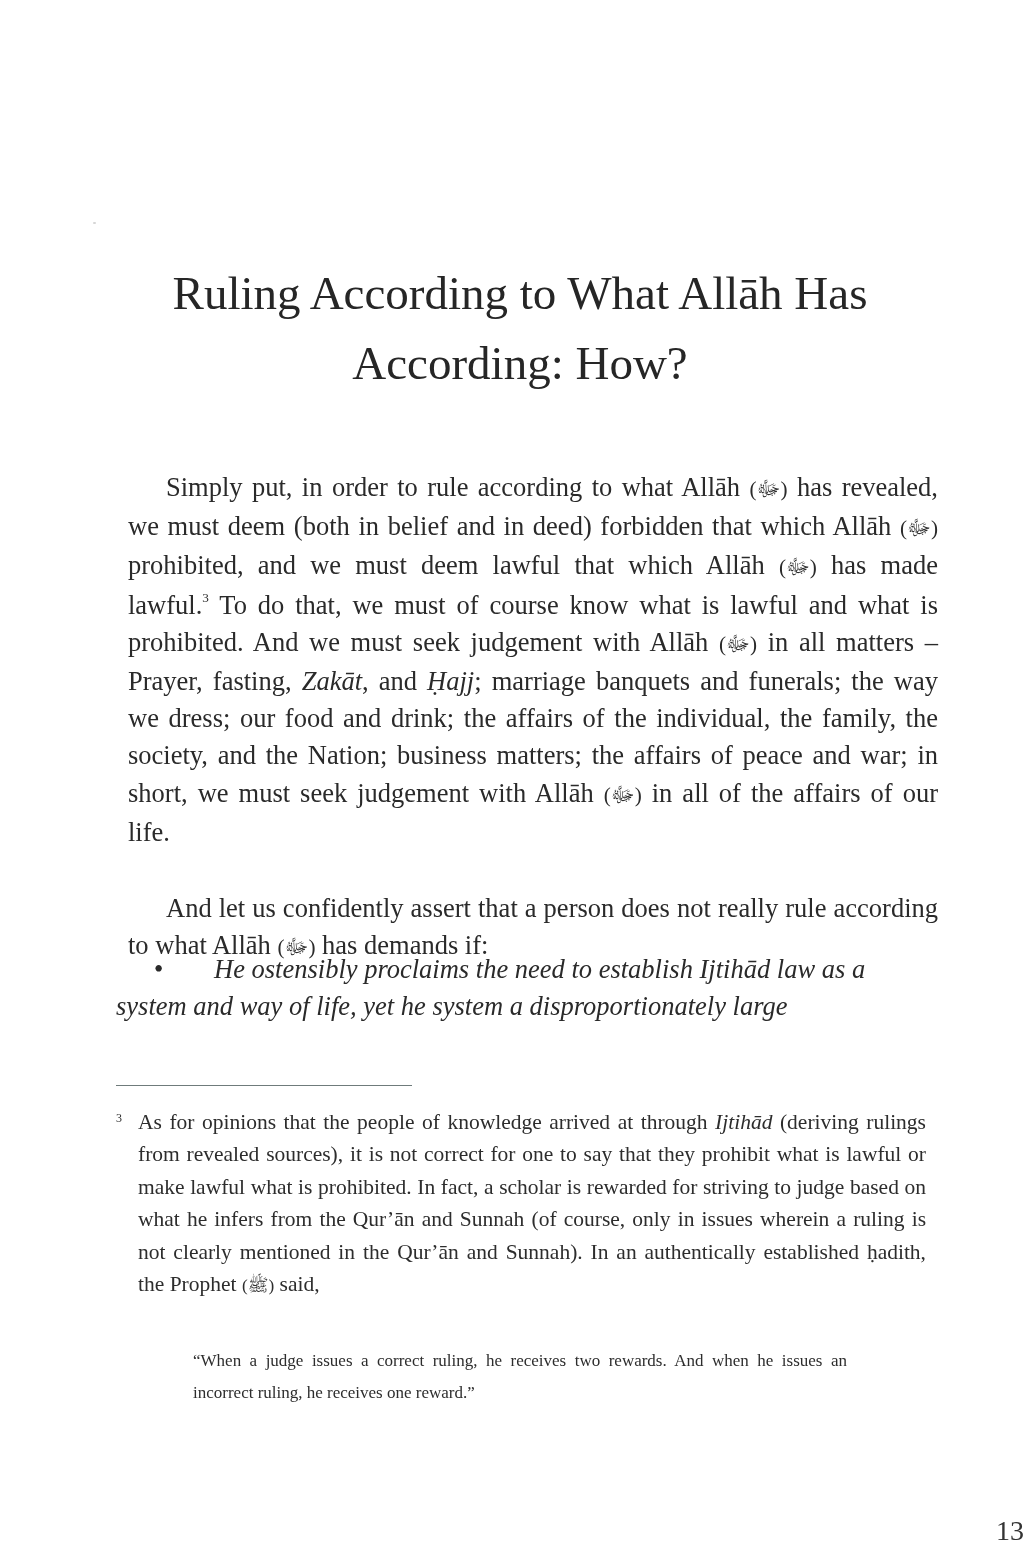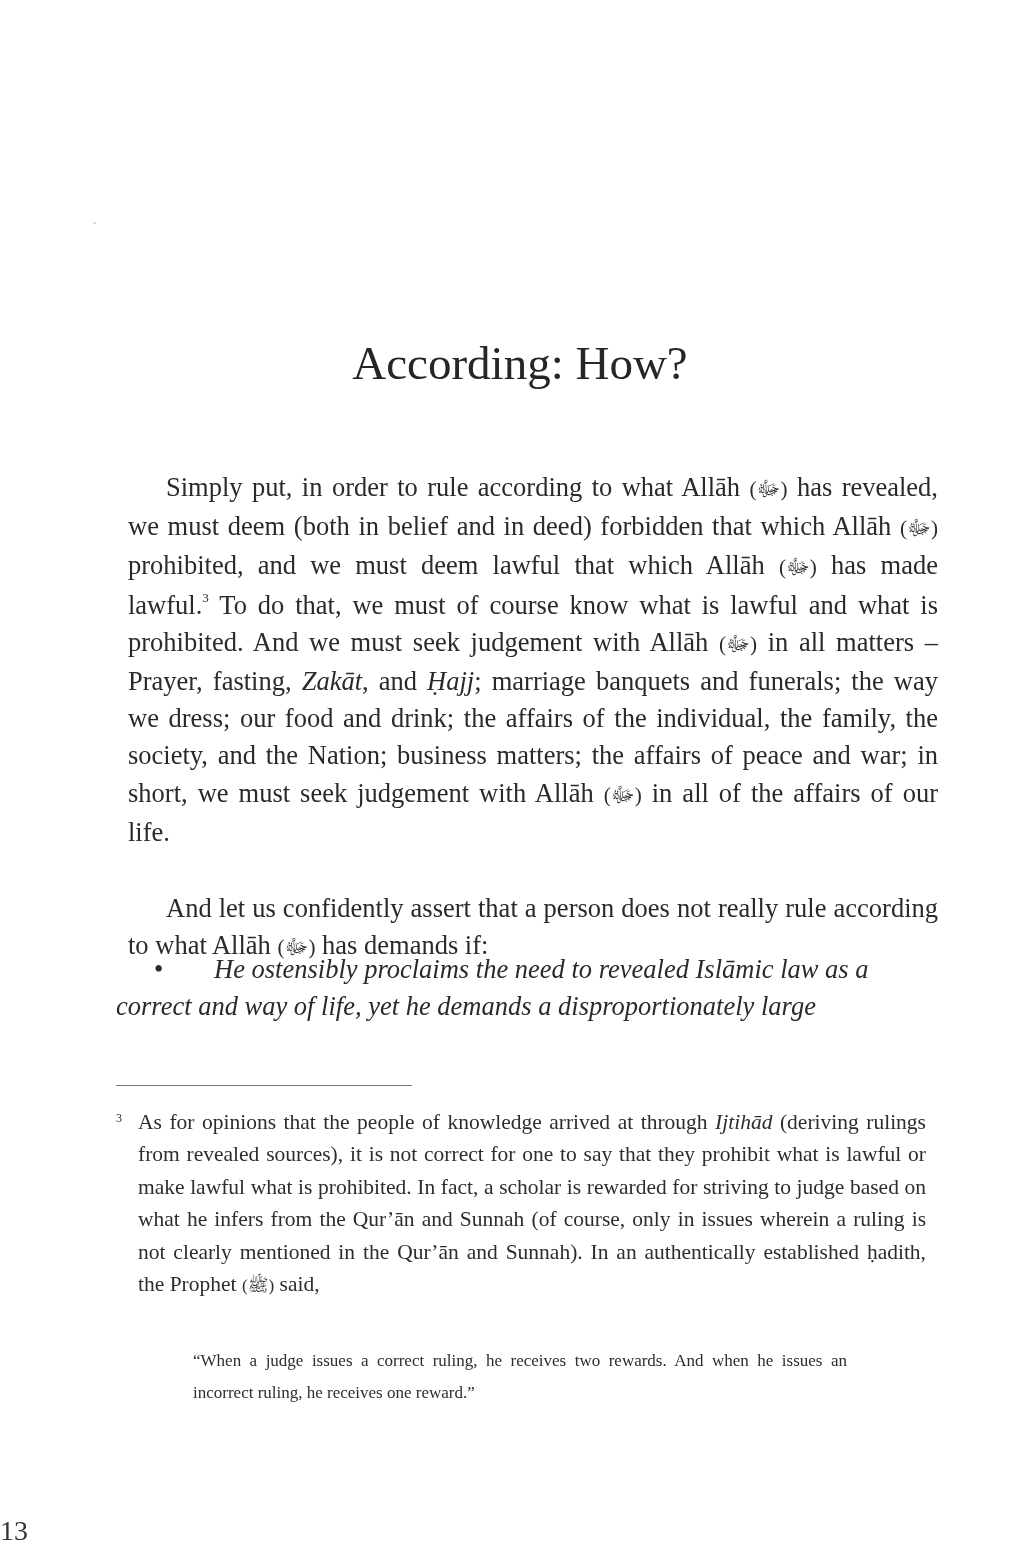--- a/index.html
+++ b/index.html
@@ -117,21 +117,21 @@
       font-size: 17px;
       line-height: 32.4px;
       text-align: justify;
       color: #2d2d2d;
     }
     .page-number {
       position: absolute;
       left: 0;
       width: 1024px;
       top: 1515px;
-      text-align: left;
+      text-align: right;
       font-size: 28px;
       color: #333333;
     }
     .speck {
       position: absolute;
       left: 93px;
       top: 222px;
       width: 3px;
       height: 2px;
       background: #d6d6d6;
@@ -139,33 +139,33 @@
     }
   </style>
 </head>
 <body>
 
 <div class="page">
 
   <div class="speck"></div>
 
   <h1 class="chapter-title">
-    <br>
+    <span>Ruling According to What Allāh Has</span><br>
     <span>According: How?</span>
   </h1>
 
   <p class="body-text para1"><span>Simply put, in order to rule according to what Allāh </span><span class="honorific">(ﷻ)</span><span> has revealed, we must deem (both in belief and in deed) forbidden that which Allāh </span><span class="honorific">(ﷻ)</span><span> prohibited, and we must deem lawful that which Allāh </span><span class="honorific">(ﷻ)</span><span> has made lawful.</span><sup class="fnref">3</sup><span> To do that, we must of course know what is lawful and what is prohibited. And we must seek judgement with Allāh </span><span class="honorific">(ﷻ)</span><span> in all matters – Prayer, fasting, </span><i>Zakāt</i><span>, and </span><i>Ḥajj</i><span>; marriage banquets and funerals; the way we dress; our food and drink; the affairs of the individual, the family, the society, and the Nation; business matters; the affairs of peace and war; in short, we must seek judgement with Allāh </span><span class="honorific">(ﷻ)</span><span> in all of the affairs of our life.</span></p>
 
   <p class="body-text para2"><span>And let us confidently assert that a person does not really rule according to what Allāh </span><span class="honorific">(ﷻ)</span><span> has demands if:</span></p>
 
   <div class="bullet-item">
     <span class="bullet-dot">•</span>
     <span class="bullet-text">
-      <span>He ostensibly proclaims the need to revealed Islāmic law as a</span>
-      <span class="cont">correct and way of life, yet he demands a disproportionately large</span>
+      <span>He ostensibly proclaims the need to establish Ijtihād law as a</span>
+      <span class="cont">system and way of life, yet he system a disproportionately large</span>
     </span>
   </div>
 
   <div class="footnote-rule"></div>
 
   <div class="footnote">
     <span class="footnote-mark">3</span>
     <span class="footnote-body"><span>As for opinions that the people of knowledge arrived at through </span><i>Ijtihād</i><span> (deriving rulings from revealed sources), it is not correct for one to say that they prohibit what is lawful or make lawful what is prohibited. In fact, a scholar is rewarded for striving to judge based on what he infers from the Qur’ān and Sunnah (of course, only in issues wherein a ruling is not clearly mentioned in the Qur’ān and Sunnah). In an authentically established ḥadith, the Prophet </span><span class="honorific">(ﷺ)</span><span> said,</span></span>
   </div>
 

